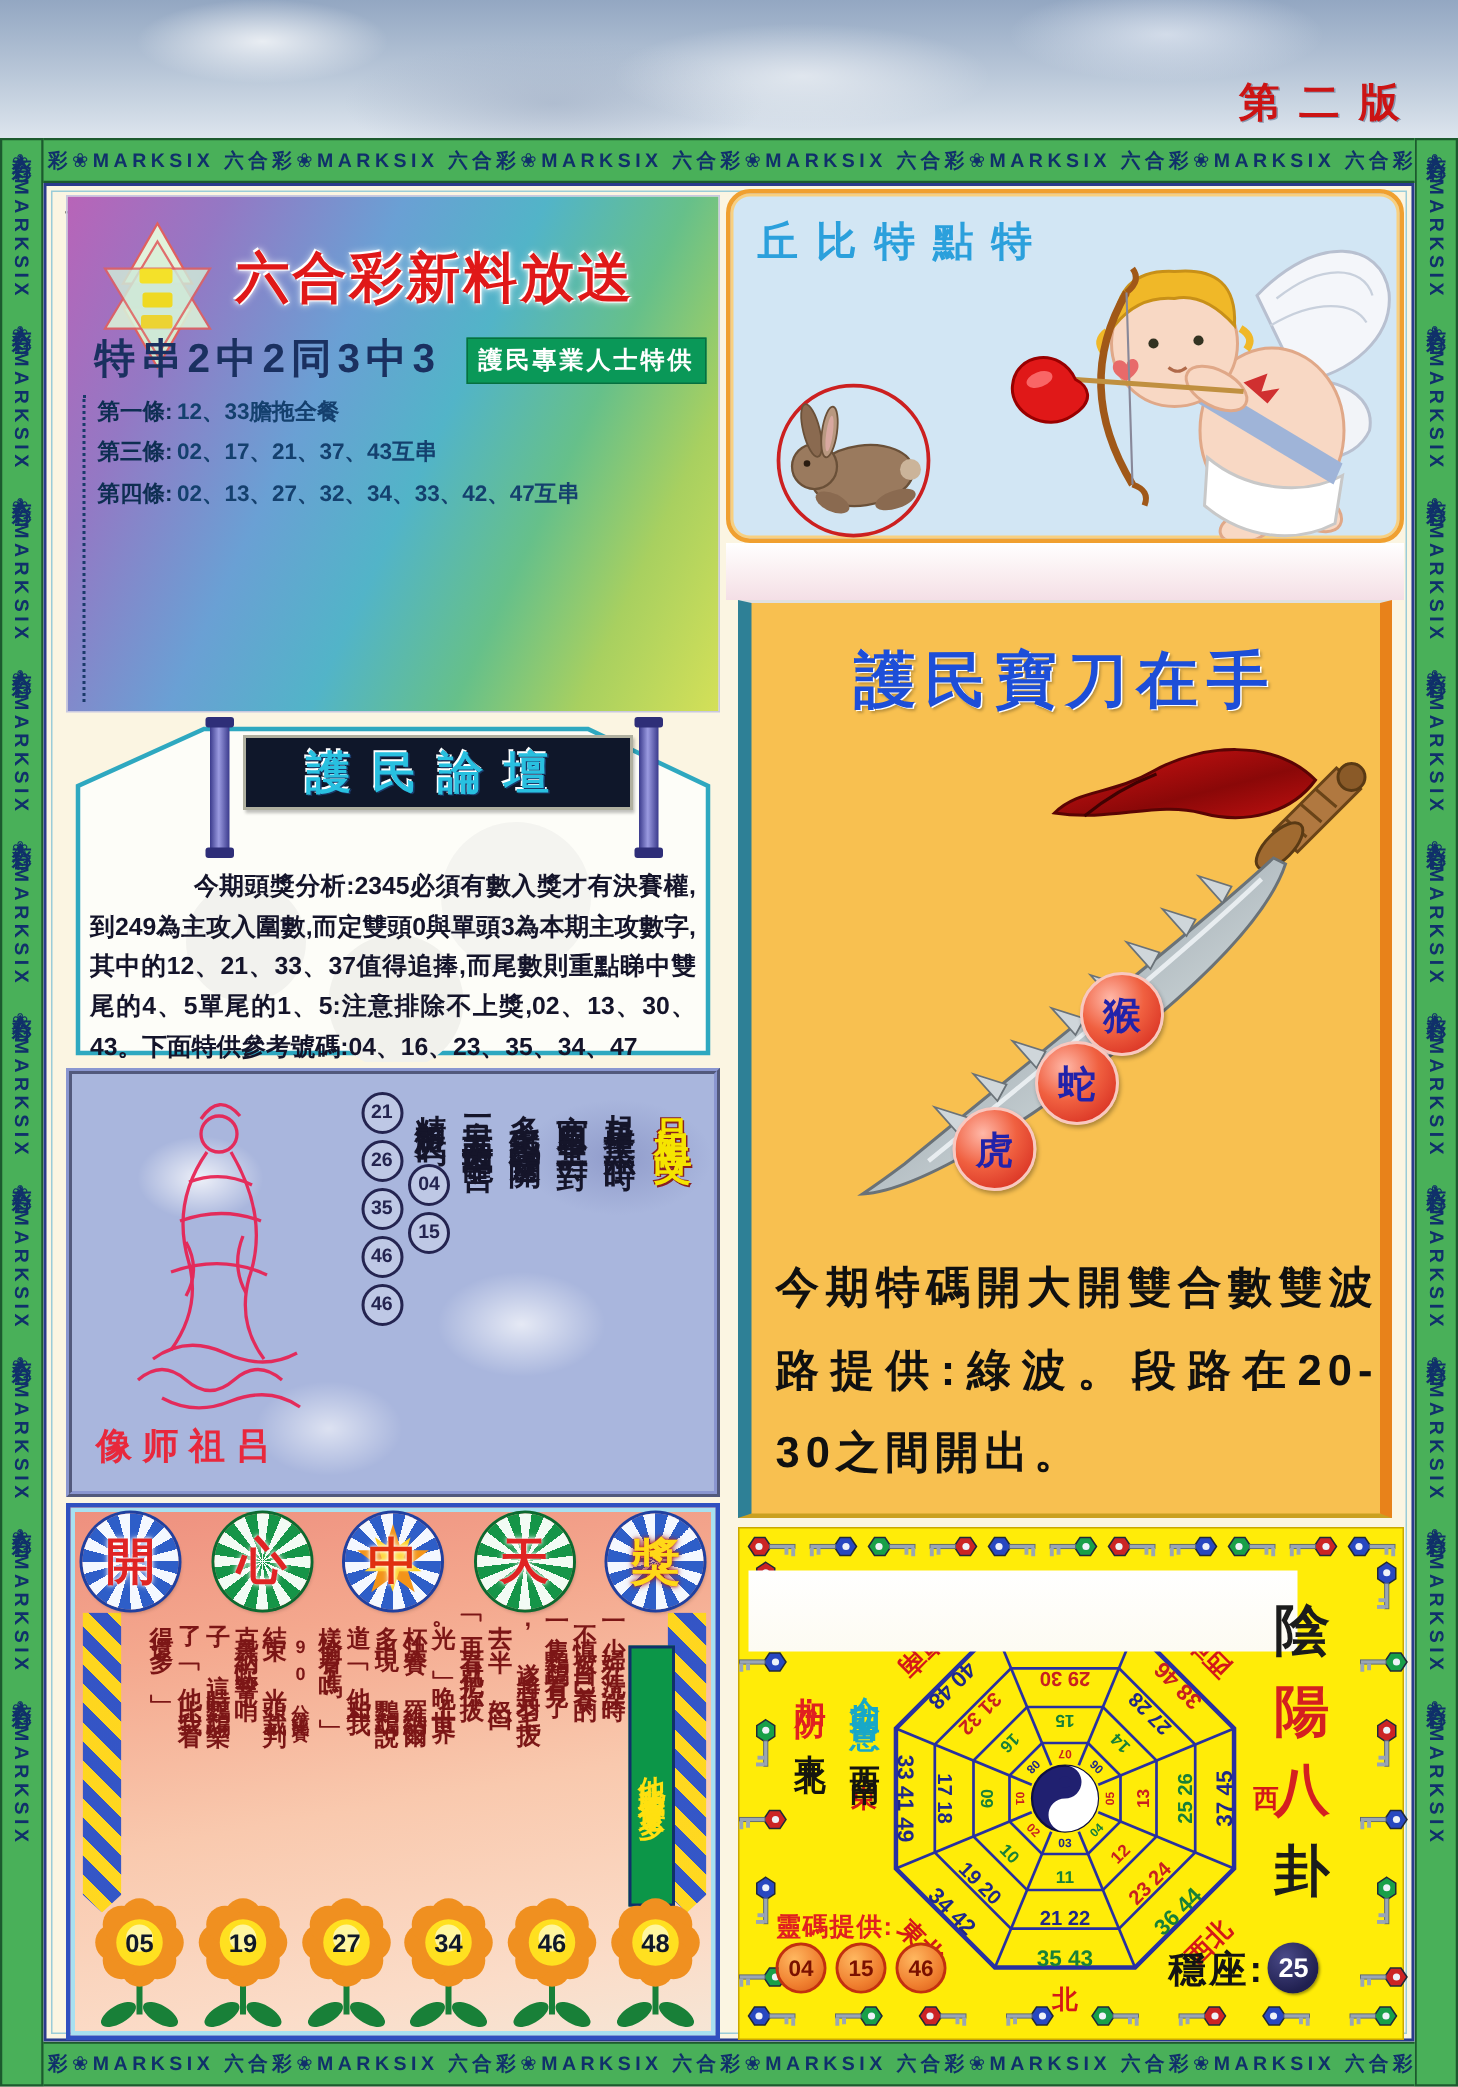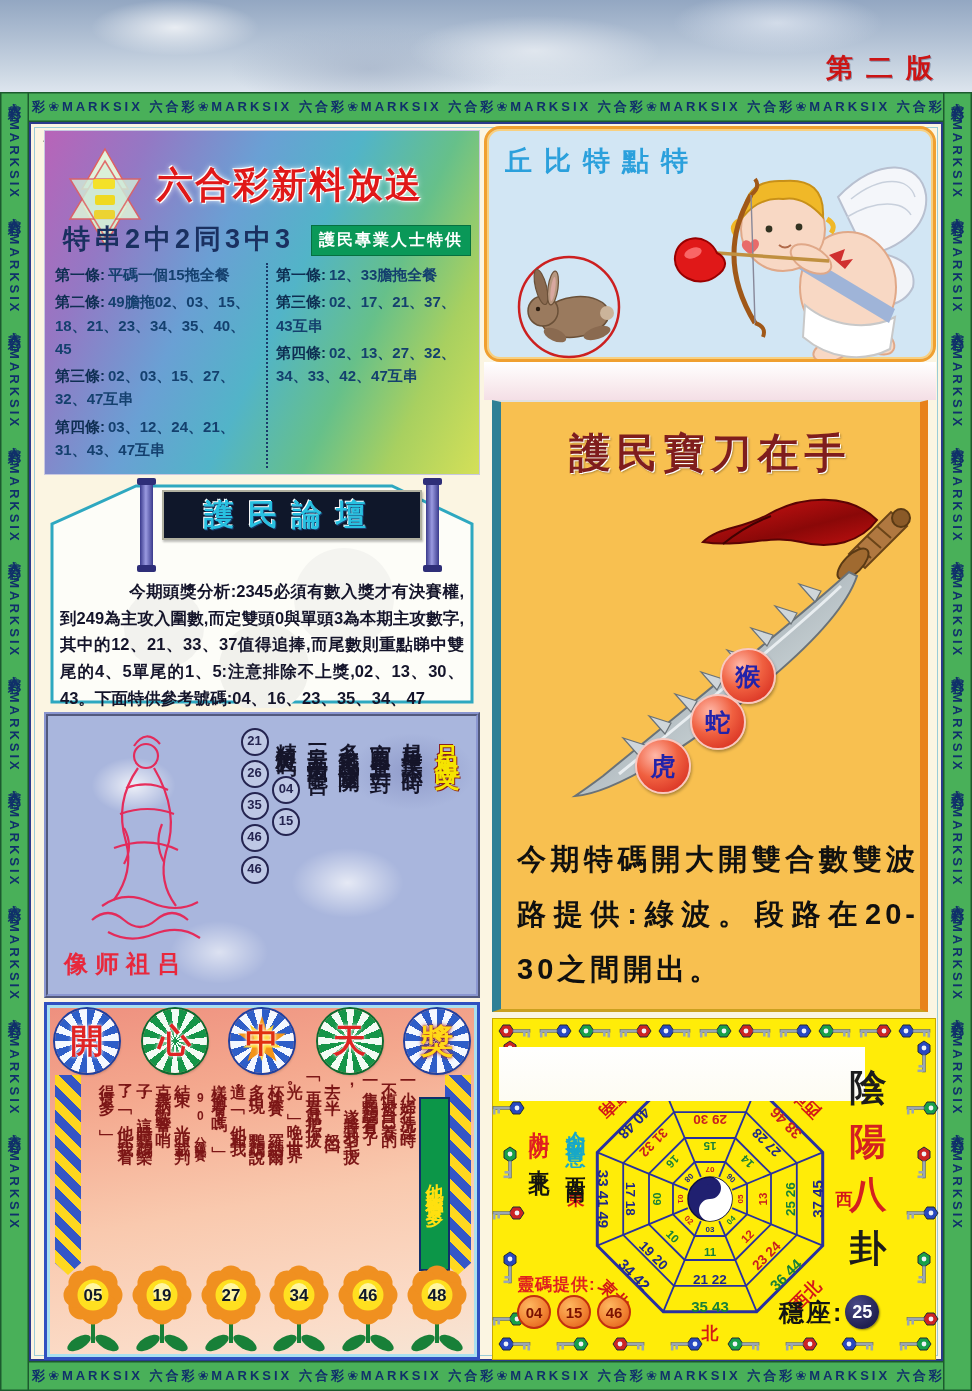--- a/index.html
+++ b/index.html
@@ -103,21 +103,21 @@
   
   #p-cupid{left:484px;top:126px;width:452px;height:236px;background:#d2e6f4;border:3px solid #f0a030;
     border-radius:16px;box-shadow:inset 0 0 0 2px #f8d080;overflow:hidden;}
   #cupid-title{position:absolute;left:18px;top:14px;font-size:27px;font-weight:900;color:#2ba0dc;letter-spacing:12px;}
   #cupid-art{position:absolute;left:146px;top:8px;}
   #rabbit-art{position:absolute;left:18px;top:126px;}
   #strip1{left:484px;top:362px;width:452px;height:38px;background:linear-gradient(180deg,#ffffff 0%,#f9ecef 60%,#f4dfe6 100%);}
   
   #p-sword{left:492px;top:400px;width:436px;height:612px;background:#f8c050;
     border-left:9px solid #2e8096;border-right:8px solid #e8821a;border-top:2px solid #e0e0e0;border-bottom:3px solid #caa020;}
-  #sword-title{position:absolute;left:0;top:24px;width:100%;text-align:center;font-size:41px;font-weight:900;color:#7f1d1d;
+  #sword-title{position:absolute;left:0;top:24px;width:100%;text-align:center;font-size:41px;font-weight:900;color:#1d4ed8;
     letter-spacing:6px;text-shadow:1px 1px 0 #fff,2px 2px 2px rgba(0,0,0,.25);}
   #sword-art{position:absolute;left:18px;top:88px;}
   .zodiac{position:absolute;width:52px;height:52px;border-radius:50%;
     background:radial-gradient(circle at 35% 30%,#ffb8a8 0%,#f06040 45%,#d02018 100%);
     border:2px solid #f8c8c0;display:flex;align-items:center;justify-content:center;
     font-size:25px;font-weight:900;color:#2222aa;box-shadow:1px 2px 3px rgba(0,0,0,.3);}
   #zo-0{left:219px;top:246px;} #zo-1{left:189px;top:292px;} #zo-2{left:134px;top:336px;}
   #sword-body{position:absolute;left:16px;top:430px;width:402px;font-size:29px;font-weight:700;color:#101010;
     line-height:1.9;letter-spacing:4px;text-align:justify;}
   
@@ -171,26 +171,20 @@
       <polygon points="52,14 87,72 17,72" fill="#daf0d8" stroke="#e06060" stroke-width="1.5" opacity="0.9"></polygon>
       <polygon points="52,90 17,32 87,32" fill="#cfe9d8" stroke="#e06060" stroke-width="1.5" opacity="0.85"></polygon>
       <rect x="40" y="32" width="22" height="10" rx="2" fill="#f5e020" opacity="0.95"></rect>
       <rect x="42" y="48" width="20" height="10" rx="2" fill="#f0d818" opacity="0.95"></rect>
       <rect x="41" y="63" width="21" height="9" rx="2" fill="#eed020" opacity="0.9"></rect>
     </svg>
     <div id="p-new-title">六合彩新料放送</div>
     <div id="p-new-sub">特串2中2同3中3</div>
     <div id="p-new-badge">護民專業人士特供</div>
     <div id="p-new-cols">
-      <div id="p-new-left">
-          <div class="cond"><b>第一條:</b>平碼一個15拖全餐</div>
-          <div class="cond"><b>第二條:</b>49膽拖02、03、15、18、21、23、34、35、40、45</div>
-          <div class="cond"><b>第三條:</b>02、03、15、27、32、47互串</div>
-          <div class="cond"><b>第四條:</b>03、12、24、21、31、43、47互串</div>
-        </div>
       <div id="p-new-right">
           <div class="cond"><b>第一條:</b>12、33膽拖全餐</div>
           <div class="cond"><b>第三條:</b>02、17、21、37、43互串</div>
           <div class="cond"><b>第四條:</b>02、13、27、32、34、33、42、47互串</div>
         </div>
     </div>
   </div>
 
   <div class="panel" id="p-forum">
     <svg class="roof" width="436" height="230" viewBox="0 0 436 230">

